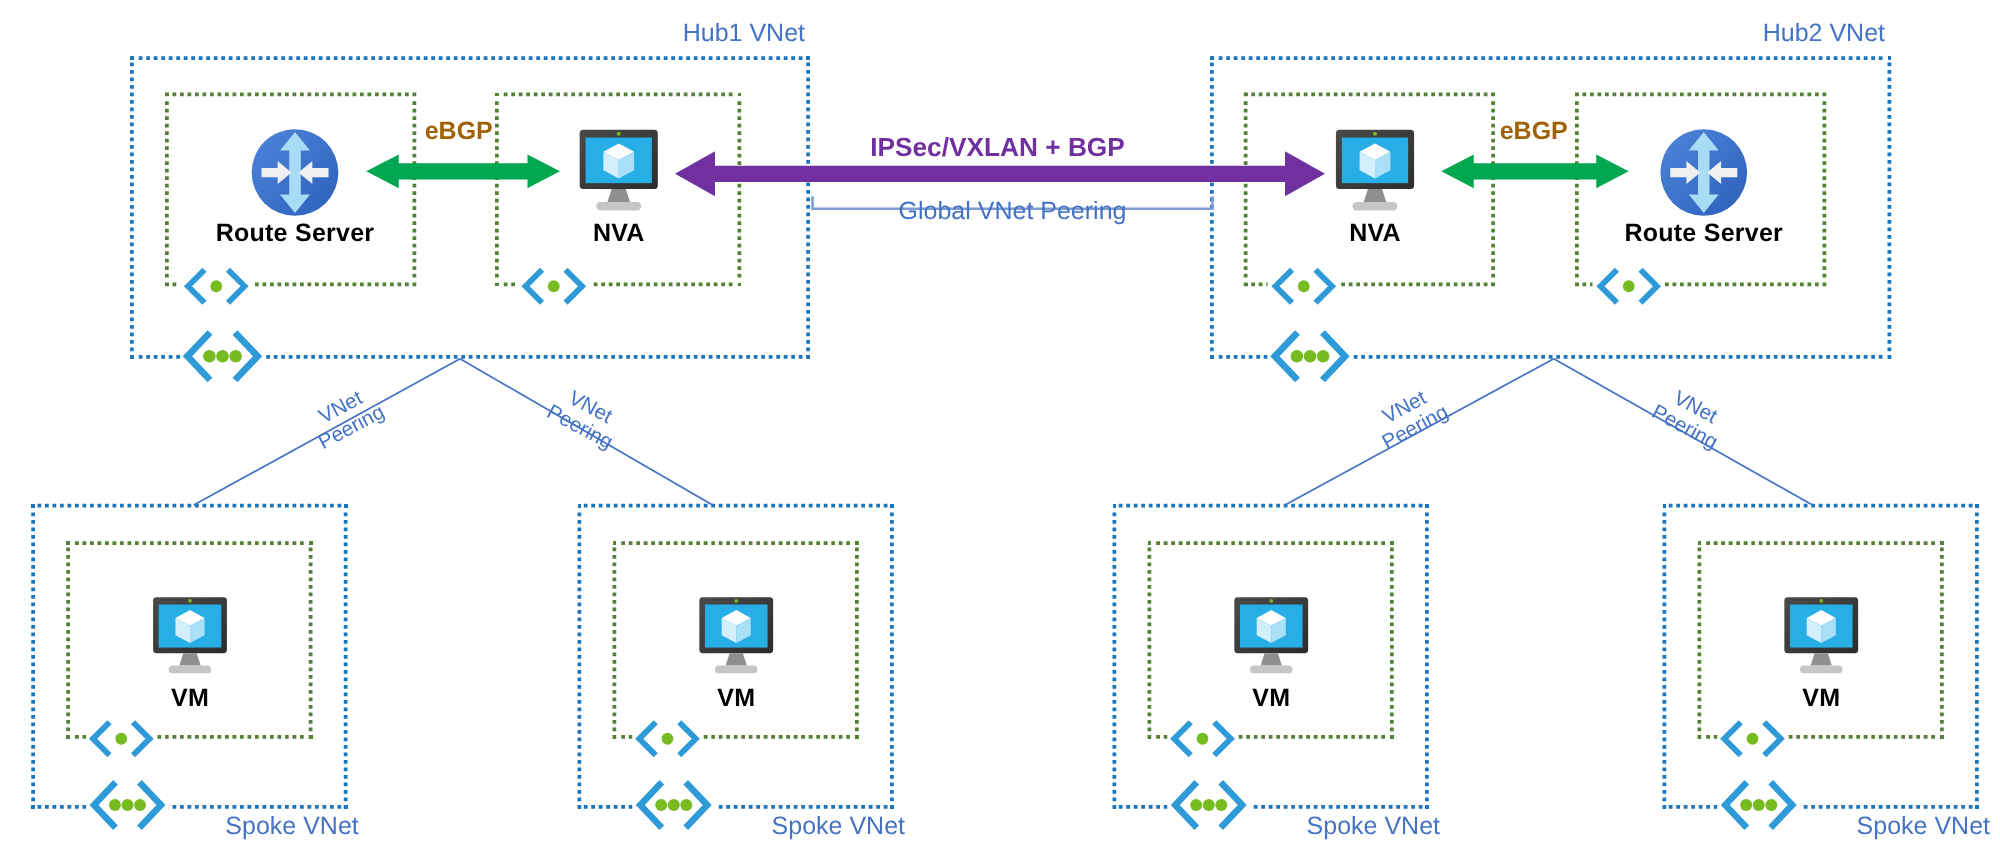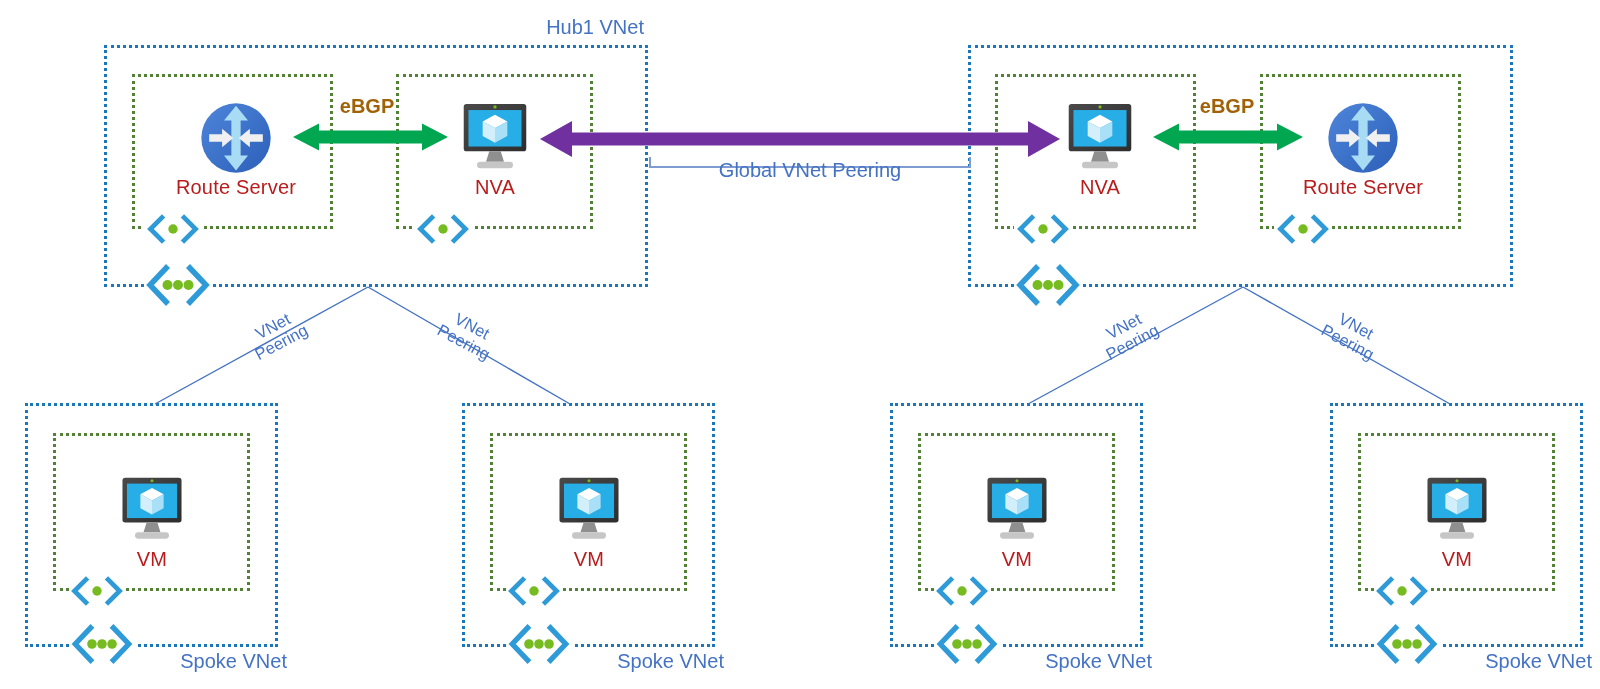--- a/index.html
+++ b/index.html
@@ -6,21 +6,21 @@
   #canvas{
     position:relative;width:1600px;height:689px;background:#ffffff;
     font-family:"Liberation Sans",sans-serif;overflow:hidden;border-radius:25px;
   }
   .box-blue{position:absolute;border:3px dotted #1b76bc;box-sizing:border-box;z-index:1;background:transparent;}
   .box-green{position:absolute;border:3px dotted #538135;box-sizing:border-box;z-index:1;background:transparent;}
   #connectors{position:absolute;left:0;top:0;z-index:2;}
   .layer{position:absolute;left:0;top:0;width:100%;height:100%;z-index:3;pointer-events:none;}
   .lbl{position:absolute;transform:translate(-50%,-50%);white-space:nowrap;}
   .lbl-blue{color:#4472c4;font-size:20px;}
-  .lbl-dev{color:#b91c1c;font-weight:normal;font-size:20px;letter-spacing:.2px;}
+  .lbl-dev{color:#000000;font-weight:bold;font-size:20px;letter-spacing:.2px;}
   .lbl-ebgp{color:#a16207;font-weight:bold;font-size:20px;}
   .lbl-ipsec{color:#7030a0;font-weight:bold;font-size:21px;}
   .lbl-peer{position:absolute;color:#4472c4;font-size:16.5px;line-height:1.1;text-align:center;width:80px;}
   .hub-lbl{position:absolute;color:#4472c4;font-size:20px;text-align:right;}
   .spoke-lbl{position:absolute;color:#4472c4;font-size:20px;text-align:right;}
   .icon{position:absolute;line-height:0;}
   .icon.onborder{background:#ffffff;}
   svg{display:block;}
 </style>
 </head>
@@ -126,20 +126,21 @@
       <svg width="58" height="32">
           <use href="#ico-subnet"></use>
         </svg>
     </span>
     <span class="icon onborder" style="left:144px;top:262px;">
       <svg width="68" height="46">
           <use href="#ico-vnet"></use>
         </svg>
     </span>
 
+    <div class="hub-lbl" style="left:968px;top:16px;width:540px;">Hub2 VNet</div>
     <span class="icon" style="left:1062px;top:102px;">
       <svg width="76" height="72">
           <use href="#ico-vm"></use>
         </svg>
     </span>
     <div class="lbl lbl-dev" style="left:1100px;top:187px;">NVA</div>
     <span class="icon" style="left:1326px;top:101px;">
       <svg width="74" height="74">
           <use href="#ico-route-server"></use>
         </svg>
@@ -155,20 +156,21 @@
       <svg width="58" height="32">
           <use href="#ico-subnet"></use>
         </svg>
     </span>
     <span class="icon onborder" style="left:1014px;top:262px;">
       <svg width="68" height="46">
           <use href="#ico-vnet"></use>
         </svg>
     </span>
 
+    <div class="lbl lbl-ipsec" style="left:798px;top:119px;">IPSec/VXLAN + BGP</div>
     <div class="lbl lbl-blue" style="left:810px;top:170px;">Global VNet Peering</div>
 
     <div class="lbl-peer" style="left:277px;top:334px;transform:translate(-50%,-50%) rotate(-28deg);">VNet Peering</div>
     <div class="lbl-peer" style="left:468px;top:334px;transform:translate(-50%,-50%) rotate(28deg);">VNet Peering</div>
     <div class="lbl-peer" style="left:1128px;top:334px;transform:translate(-50%,-50%) rotate(-28deg);">VNet Peering</div>
     <div class="lbl-peer" style="left:1352px;top:334px;transform:translate(-50%,-50%) rotate(28deg);">VNet Peering</div>
 
     <span class="icon" style="left:116px;top:476px;">
       <svg width="72" height="68">
           <use href="#ico-vm"></use>

